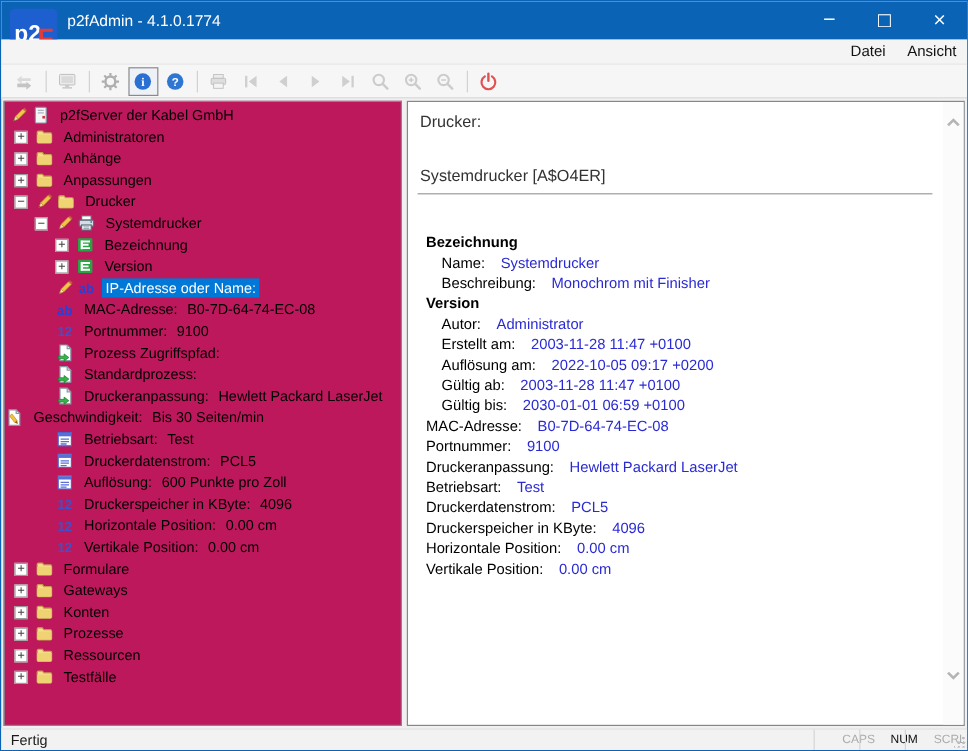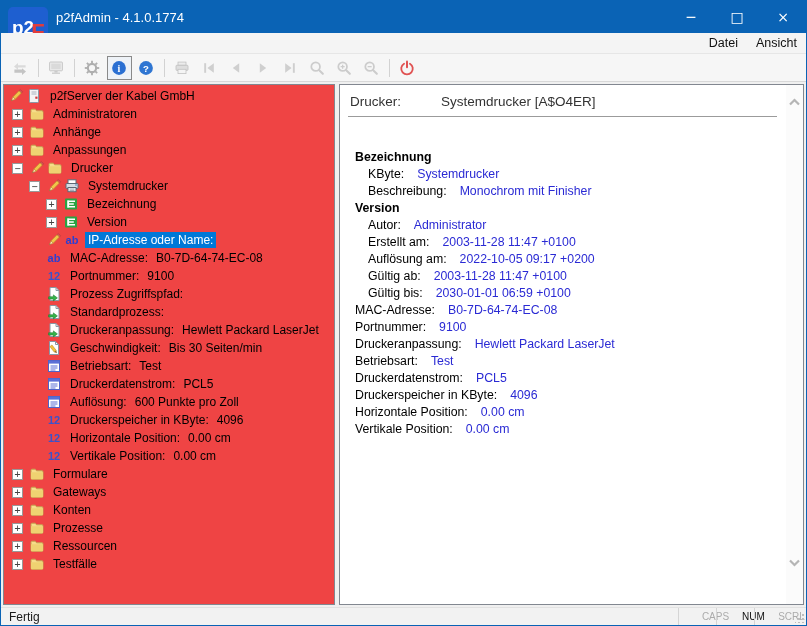--- a/index.html
+++ b/index.html
@@ -18,34 +18,34 @@
   .menu-item{border:0;background:transparent;font-family:"Liberation Sans",sans-serif;font-size:12.5px;color:#111;padding:2px 9px;}
   
   .toolbar{height:28px;background:#f6f6f6;border-bottom:1px solid #d8d8d8;display:flex;align-items:center;padding-left:6px;flex:0 0 auto;}
   .tb-btn{width:25px;height:24px;border:1px solid transparent;background:transparent;padding:0;margin:0 1px;
     display:flex;align-items:center;justify-content:center;}
   .tb-btn svg{width:18px;height:18px;display:block;}
   .tb-btn.pressed{border:1px solid #8a8a8a;background:#eef2f7;}
   .tb-sep{width:1px;height:18px;background:#d2d2d2;margin:0 4px;}
   
   .main{flex:1 1 auto;display:flex;padding:2px;min-height:0;}
-  .tree-panel{width:332px;flex:0 0 auto;background:#ef4444;border:1px solid #828790;overflow:hidden;padding-top:2px;}
+  .tree-panel{width:332px;flex:0 0 auto;background:#be185d;border:1px solid #828790;overflow:hidden;padding-top:2px;}
   .splitter{width:4px;flex:0 0 auto;}
   .detail-panel{flex:1 1 auto;background:#fff;border:1px solid #828790;position:relative;overflow:hidden;}
   
   .tree-row{height:18px;display:flex;align-items:center;font-size:12px;color:#000;white-space:nowrap;}
   .expander{width:11px;height:11px;flex:0 0 auto;border:1px solid #999;background:#fff;color:#444;
     font-size:10px;line-height:9px;text-align:center;margin-right:6px;font-family:"DejaVu Sans Mono",monospace;}
   .tree-ic{width:16px;height:16px;flex:0 0 auto;margin-right:2px;}
   .tree-ic svg{width:16px;height:16px;display:block;}
   .tree-label{margin-left:3px;padding:1px 3px;}
   .tree-label.selected{background:#0078d7;color:#fff;}
   .tree-value{margin-left:5px;}
   
-  .detail-header{display:flex;gap:40px;padding:9px 12px 6px 10px;font-size:13.5px;color:#333;}
+  .detail-header{display:flex;gap:30px;padding:9px 12px 6px 10px;font-size:13.5px;color:#333;flex-direction:column;}
   .detail-rule{border:0;border-top:1px solid #9b9b9b;margin:1px 26px 0 8px;}
   .detail-rows{margin-top:31px;padding-left:15px;font-size:12.3px;}
   .detail-row{height:17px;display:flex;align-items:center;white-space:nowrap;}
   .detail-row.group .d-label{font-weight:bold;color:#000;}
   .detail-row.indent{padding-left:13px;}
   .d-label{color:#000;}
   .d-value{color:#2a2ad4;margin-left:13px;}
   .v-scroll{position:absolute;top:0;right:0;bottom:0;width:17px;background:#fbfbfb;}
   .scroll-arrow{position:absolute;left:1px;width:15px;height:15px;border:0;background:transparent;padding:0;}
   .scroll-arrow svg{width:15px;height:15px;display:block;}
@@ -412,21 +412,21 @@
             <span class="tree-ic">
               <svg viewBox="0 0 16 16">
                 <path d="M4 1.5h6l3 3v10H4z" fill="#fff" stroke="#8a97a5"></path>
                 <path d="M10 1.5v3h3" fill="none" stroke="#8a97a5"></path>
                 <path d="M2.6 10.8h4.8V8.9l4 3-4 3v-1.9H2.6z" fill="#35b54a" stroke="#1d7d30" stroke-width="0.6"></path>
               </svg>
             </span>
             <span class="tree-label">Druckeranpassung:</span>
             <span class="tree-value">Hewlett Packard LaserJet</span>
           </div>
-          <div class="tree-row" style="padding-left: 42px;">
+          <div class="tree-row" style="">
             <span class="tree-ic">
               <svg viewBox="0 0 16 16">
                 <path d="M3.5 1.5h6l3 3v10h-9z" fill="#fff" stroke="#8a97a5"></path>
                 <path d="M9.5 1.5v3h3" fill="none" stroke="#8a97a5"></path>
                 <g transform="rotate(-38 8 10)">
                   <rect x="6.9" y="4.8" width="2.6" height="7" fill="#f4c13d" stroke="#b8891f" stroke-width="0.5"></rect>
                   <path d="M6.9 11.8h2.6L8.2 14.4z" fill="#8a5f1d"></path>
                 </g>
               </svg>
             </span>
@@ -560,21 +560,21 @@
       <div class="detail-header">
         <span>Drucker:</span>
         <span>Systemdrucker [A$O4ER]</span>
       </div>
       <hr class="detail-rule">
       <div class="detail-rows">
           <div class="detail-row group">
             <span class="d-label">Bezeichnung</span>
           </div>
           <div class="detail-row indent">
-            <span class="d-label">KByte:</span>
+            <span class="d-label">Name:</span>
             <span class="d-value">Systemdrucker</span>
           </div>
           <div class="detail-row indent">
             <span class="d-label">Beschreibung:</span>
             <span class="d-value">Monochrom mit Finisher</span>
           </div>
           <div class="detail-row group">
             <span class="d-label">Version</span>
           </div>
           <div class="detail-row indent">

